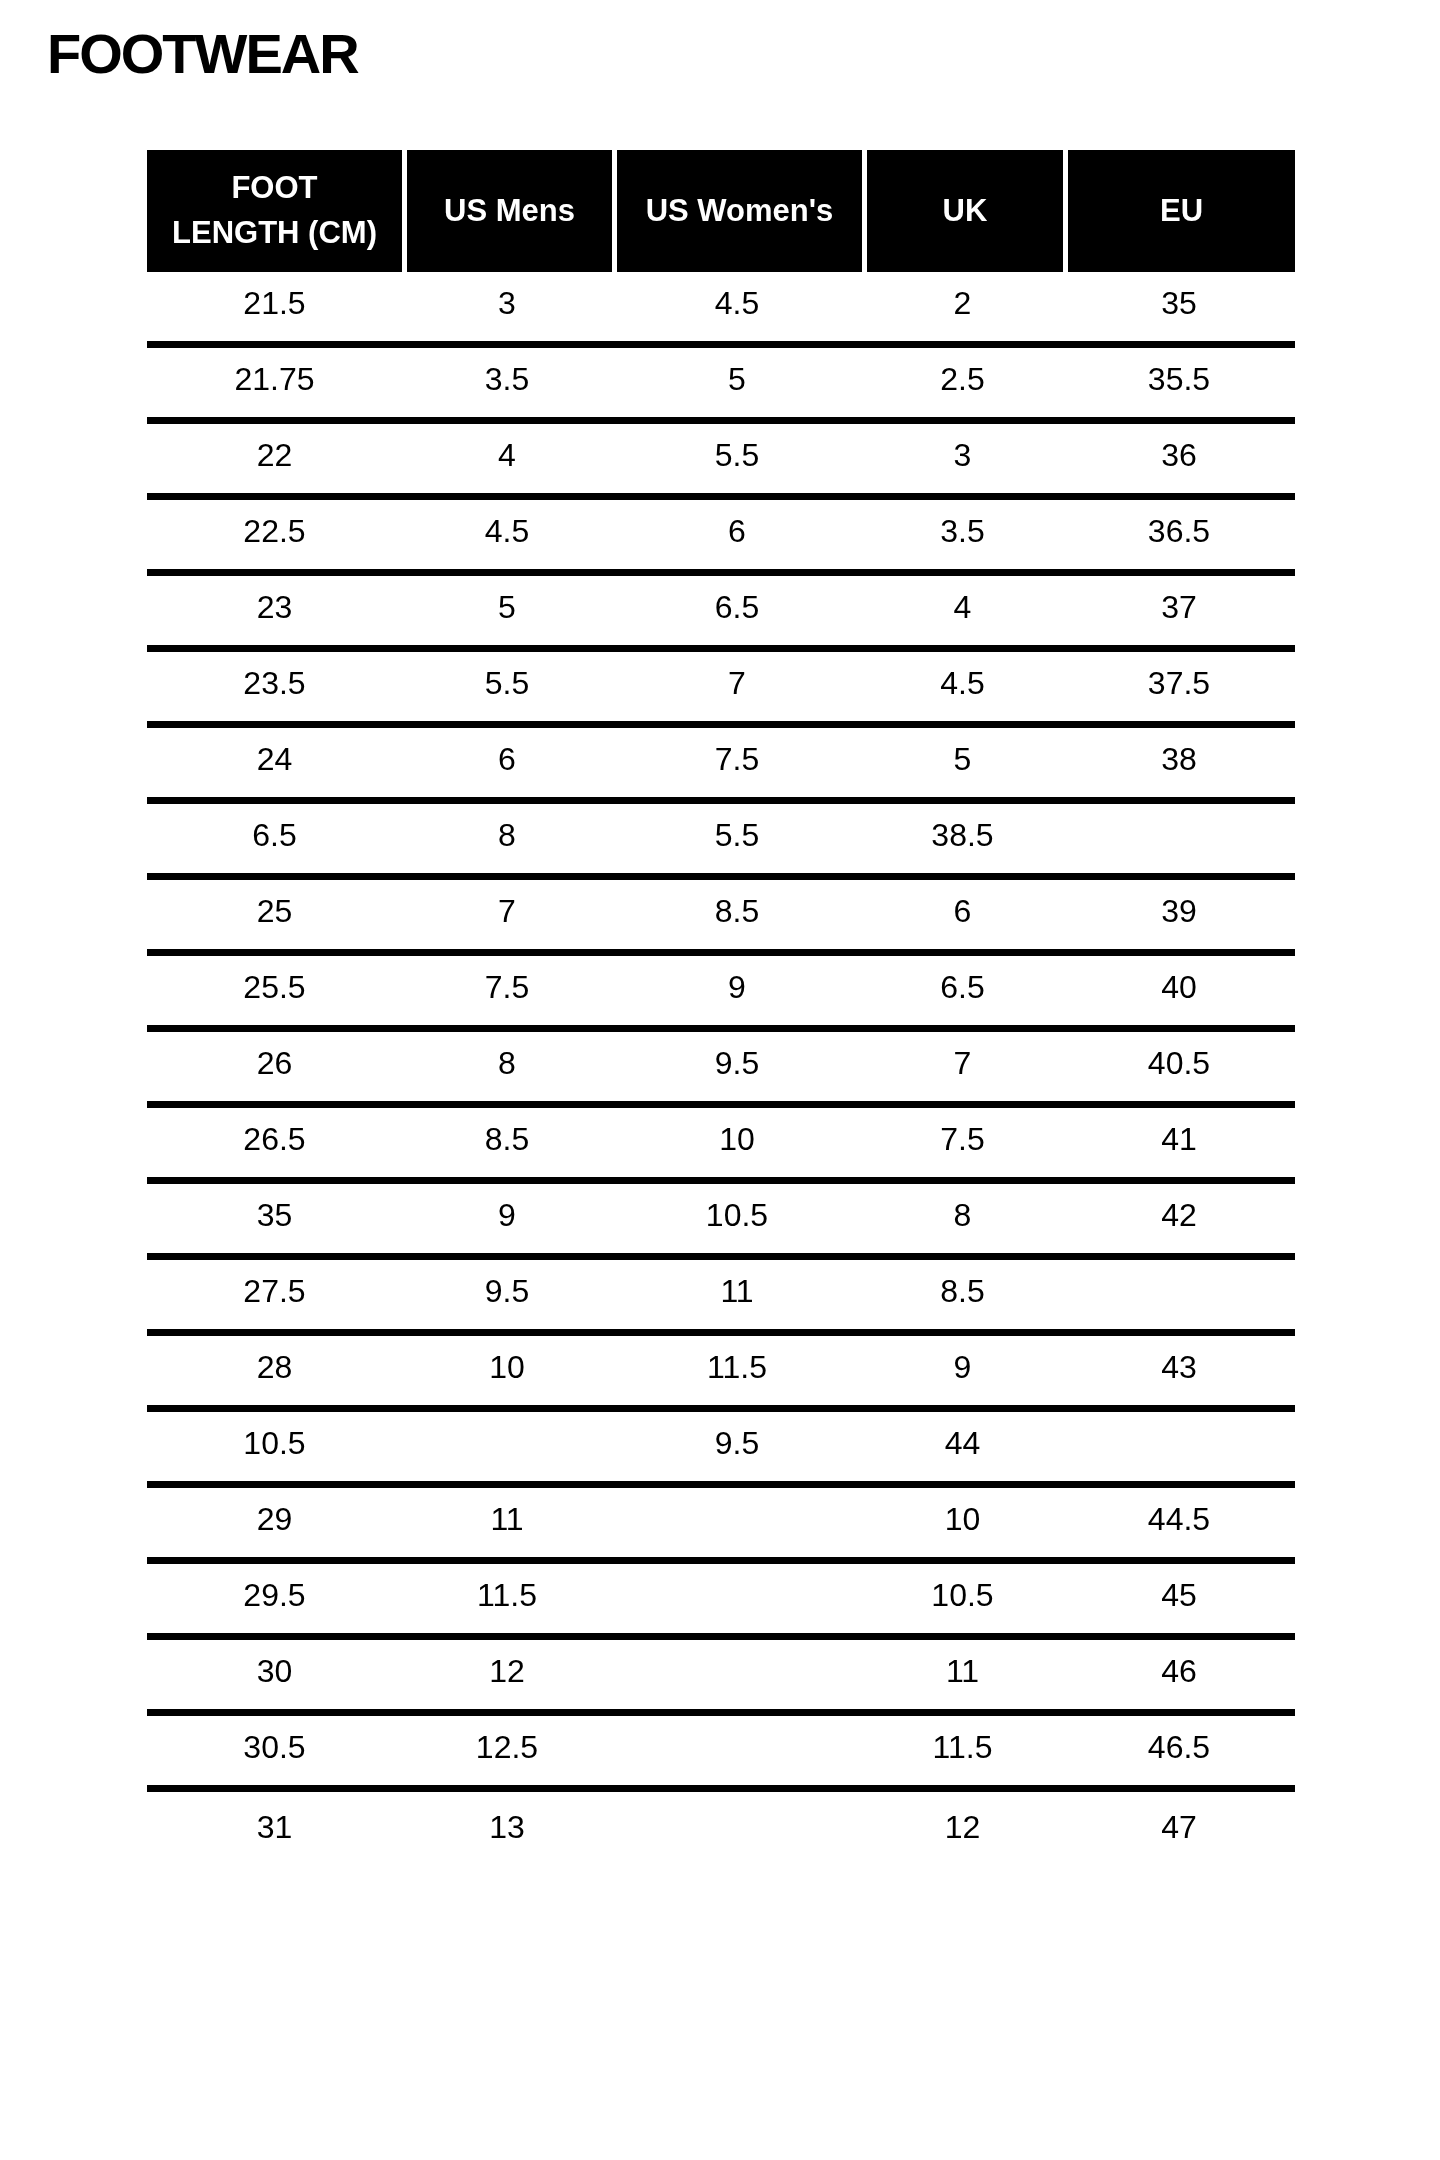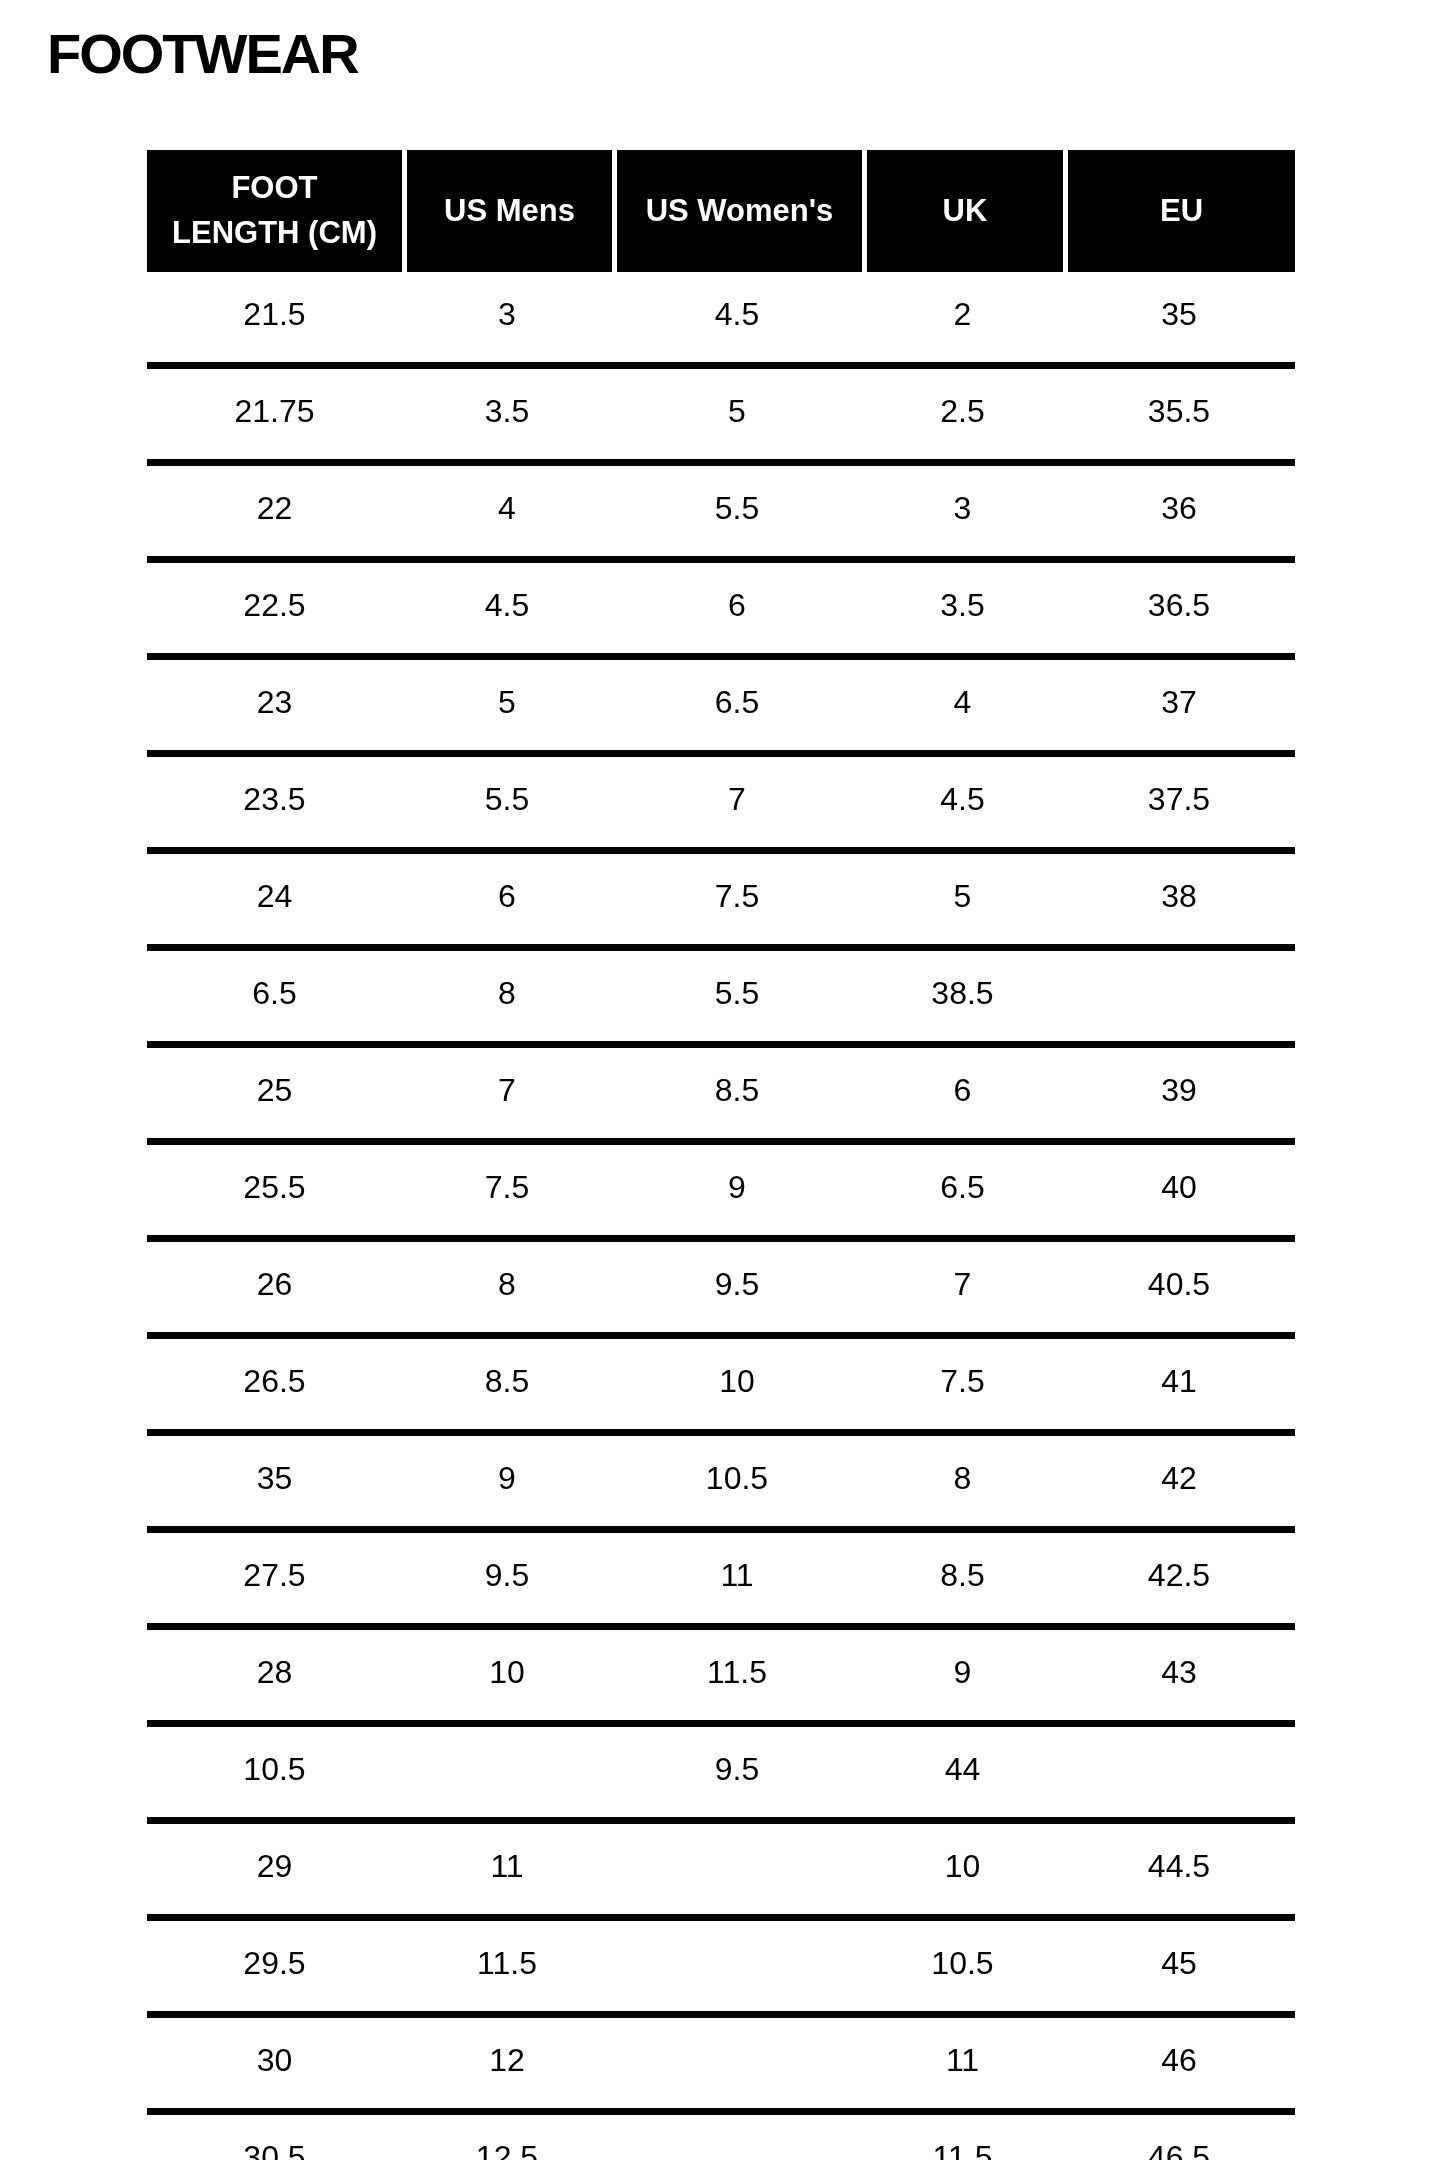--- a/index.html
+++ b/index.html
@@ -42,21 +42,21 @@
     justify-content: center;
     text-align: center;
     padding: 0 18px;
   }
   .header-cell + .header-cell {
     border-left: 5px solid #ffffff;
   }
   .table-body .row {
     display: grid;
     grid-template-columns: 255px 210px 250px 201px 232px;
-    height: 97px;
+    height: 76px;
     border-bottom: 7px solid #000000;
   }
   .table-body .row:last-child {
     border-bottom: none;
   }
   .cell {
     display: flex;
     align-items: center;
     justify-content: center;
     font-size: 32px;
@@ -166,21 +166,20 @@
         <div class="cell">9</div>
         <div class="cell">10.5</div>
         <div class="cell">8</div>
         <div class="cell">42</div>
       </div>
       <div class="row">
         <div class="cell">27.5</div>
         <div class="cell">9.5</div>
         <div class="cell">11</div>
         <div class="cell">8.5</div>
-        <div class="cell">42.5</div>
       </div>
       <div class="row">
         <div class="cell">28</div>
         <div class="cell">10</div>
         <div class="cell">11.5</div>
         <div class="cell">9</div>
         <div class="cell">43</div>
       </div>
       <div class="row">
         <div class="cell">10.5</div>

